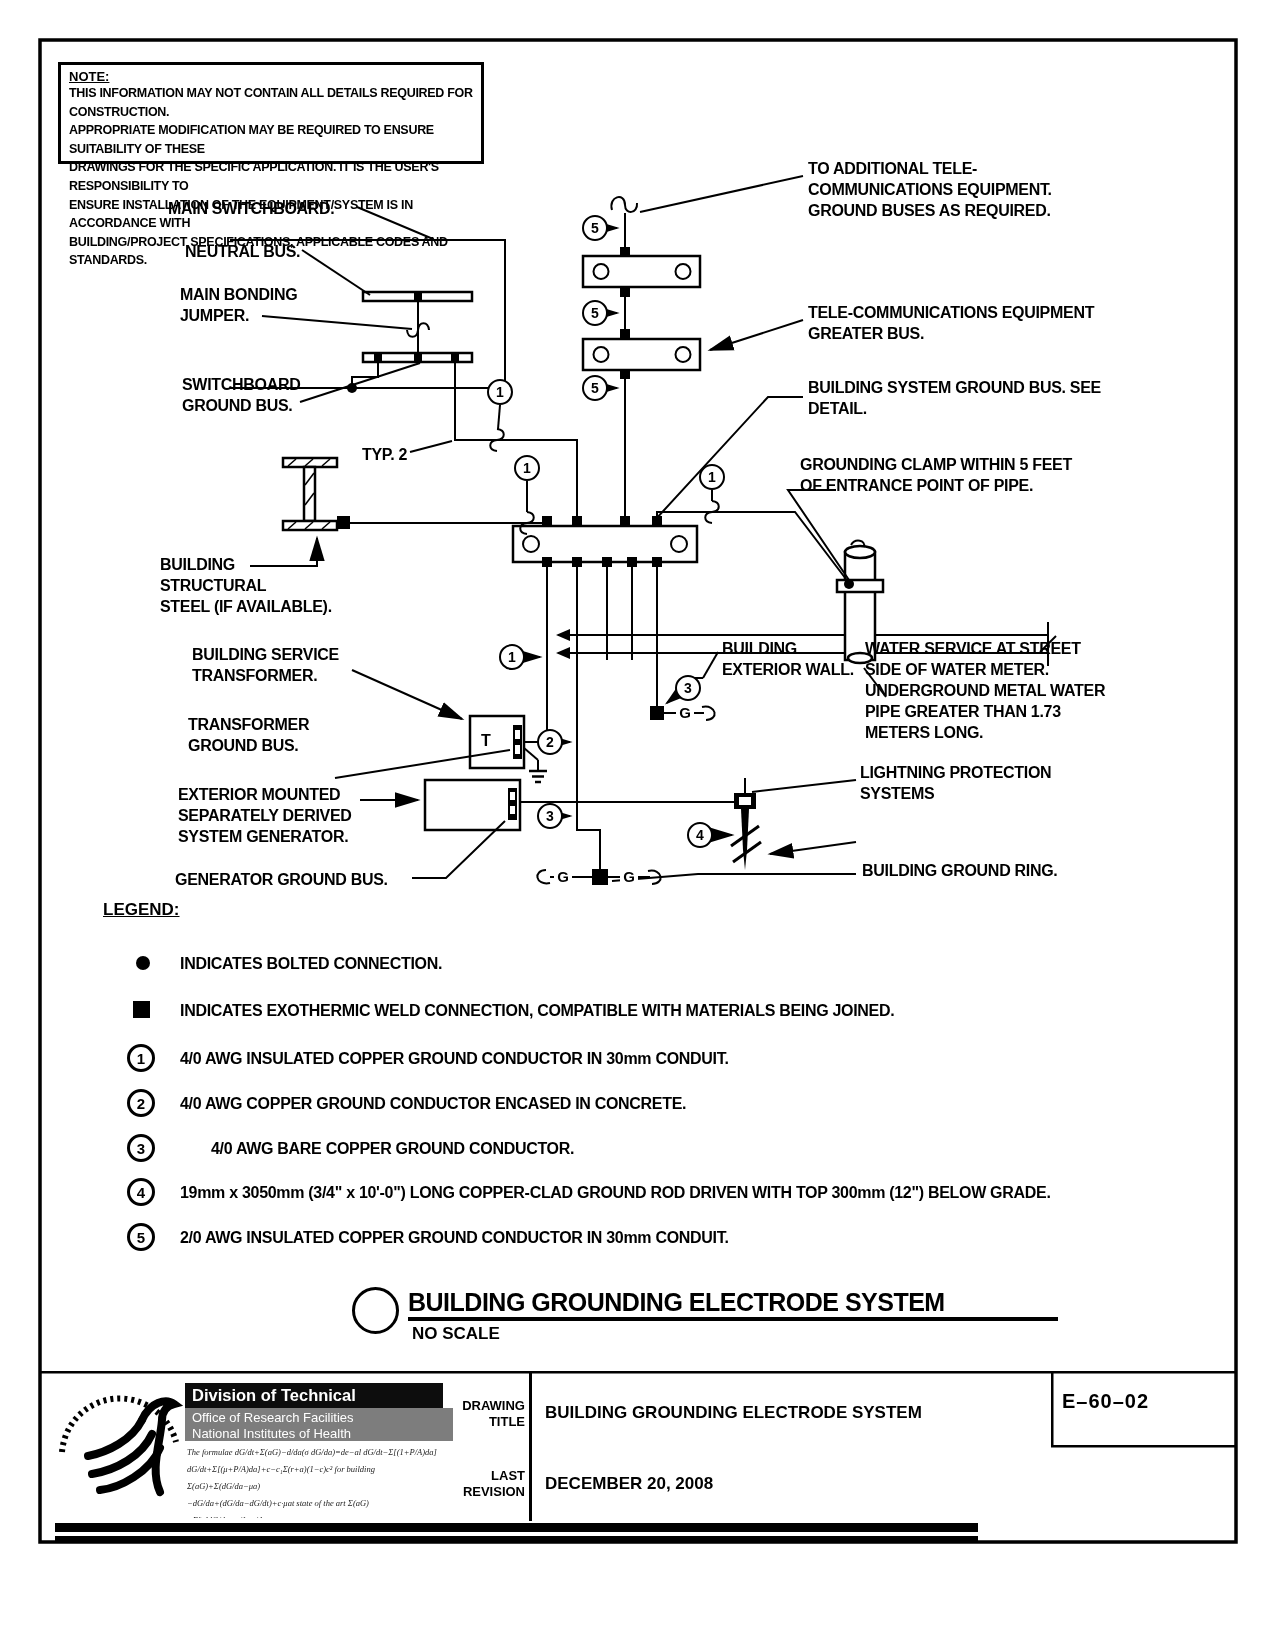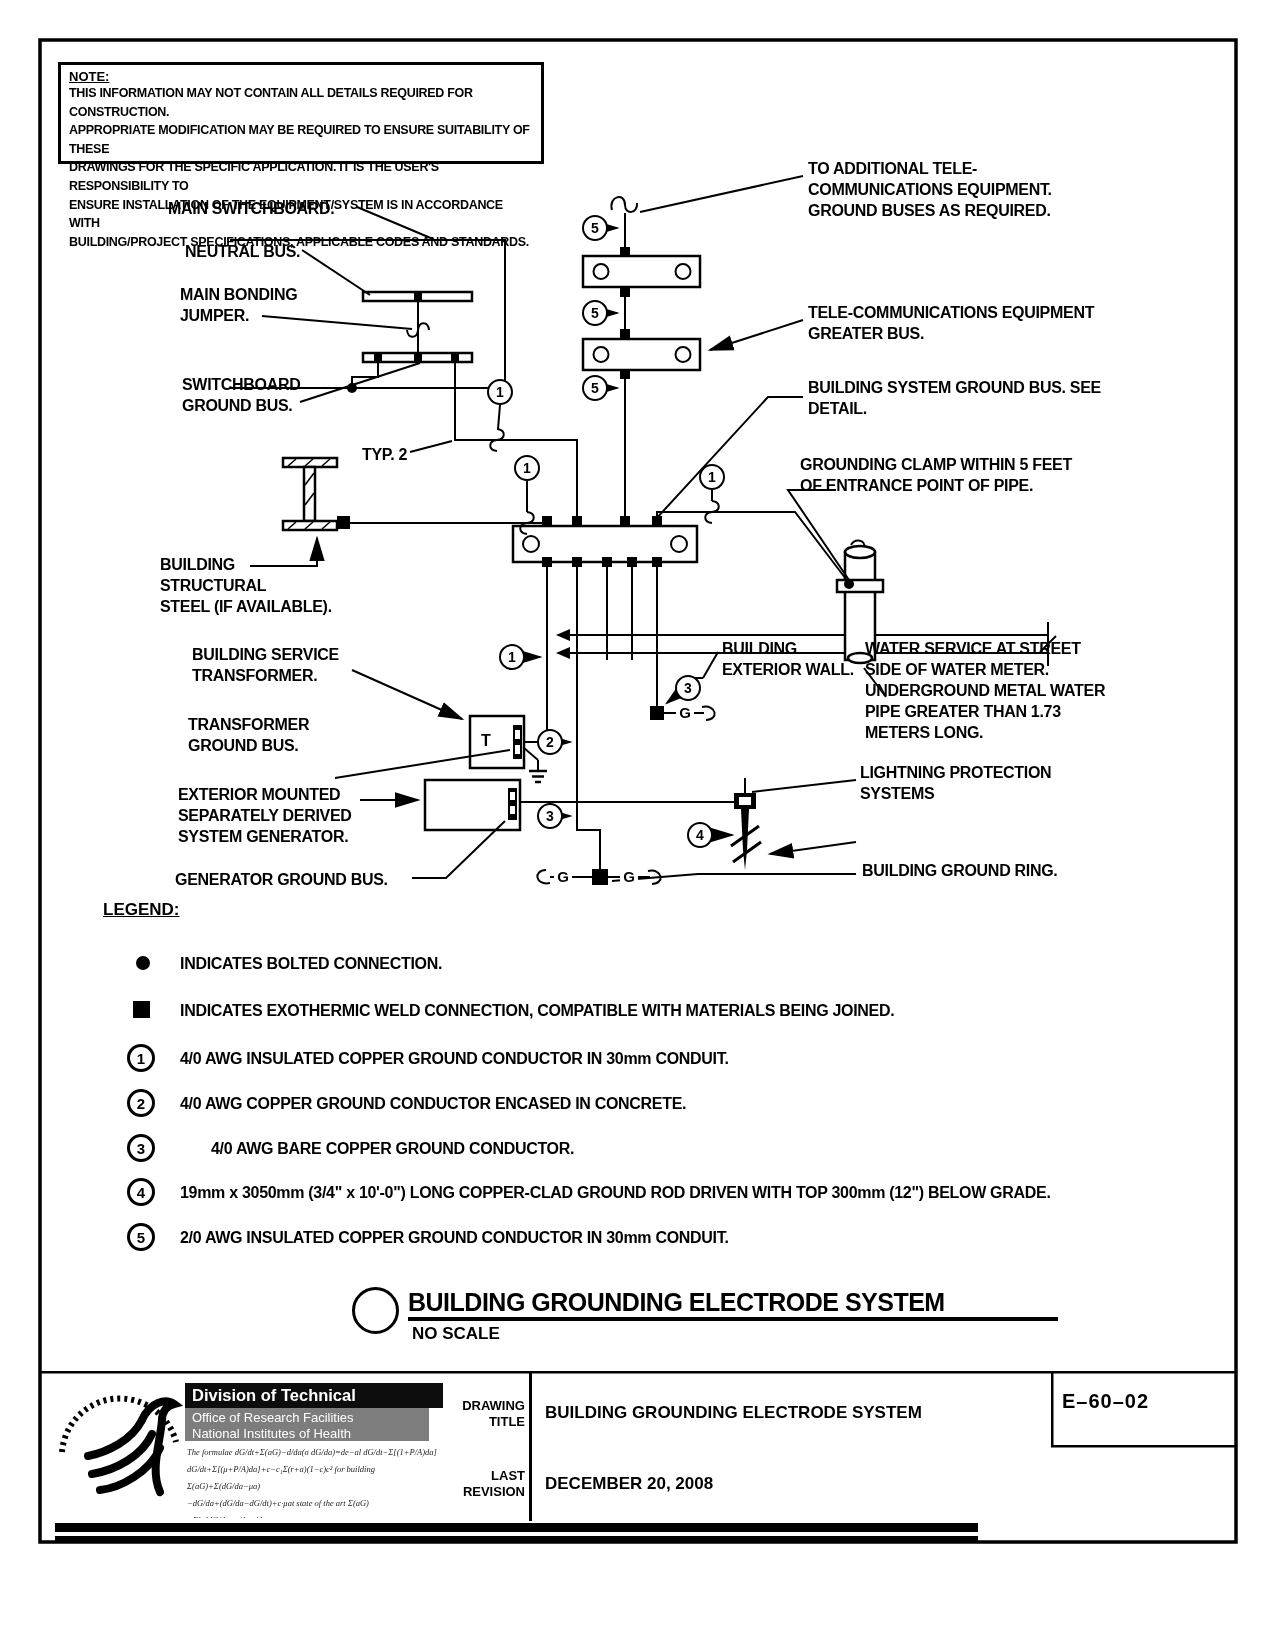--- a/index.html
+++ b/index.html
@@ -7,41 +7,41 @@
          font-family:"Liberation Sans",sans-serif;color:#000;}
   #art{position:absolute;left:0;top:0;}
   .lbl{position:absolute;font:bold 16px/21px "Liberation Sans",sans-serif;letter-spacing:-0.3px;
        white-space:pre-line;color:#000;}
   .co{position:absolute;width:26px;height:26px;border:2.5px solid #000;border-radius:50%;
       background:#fff;display:flex;align-items:center;justify-content:center;
       font:bold 14px "Liberation Sans",sans-serif;box-sizing:border-box;}
   .gl{position:absolute;width:18px;height:20px;background:#fff;display:flex;align-items:center;
       justify-content:center;font:bold 15px "Liberation Sans",sans-serif;}
   .tl{position:absolute;font:bold 16px "Liberation Sans",sans-serif;}
-  .notebox{position:absolute;left:58px;top:62px;width:486px;height:102px;border:3px solid #000;
+  .notebox{position:absolute;left:58px;top:62px;width:426px;height:102px;border:3px solid #000;
            box-sizing:border-box;padding:4px 8px;}
   .notetitle{font:bold 13px "Liberation Sans",sans-serif;text-decoration:underline;}
   .notebody{font:bold 12.5px/18.6px "Liberation Sans",sans-serif;letter-spacing:-0.3px;white-space:pre-line;}
   .legtitle{position:absolute;left:103px;top:900px;font:bold 17px "Liberation Sans",sans-serif;
             text-decoration:underline;}
   .legtext{position:absolute;left:180px;width:1010px;font:bold 16px "Liberation Sans",sans-serif;
            letter-spacing:-0.3px;}
   .legdot{position:absolute;left:136px;top:956px;width:14px;height:14px;border-radius:50%;background:#000;}
   .legsq{position:absolute;left:133px;top:1001px;width:17px;height:17px;background:#000;}
   .lco{position:absolute;left:127px;width:28px;height:28px;border:3px solid #000;border-radius:50%;
        background:#fff;display:flex;align-items:center;justify-content:center;
        font:bold 15px "Liberation Sans",sans-serif;box-sizing:border-box;}
   .tcirc{position:absolute;left:352px;top:1287px;width:47px;height:47px;border:3px solid #000;
          border-radius:50%;box-sizing:border-box;}
   .dtitle{position:absolute;left:408px;top:1288px;font:bold 25px "Liberation Sans",sans-serif;letter-spacing:-0.5px;}
   .dunder{position:absolute;left:408px;top:1317px;width:650px;height:4px;background:#000;}
   .dscale{position:absolute;left:412px;top:1324px;font:bold 17px "Liberation Sans",sans-serif;}
   .dtrhead{position:absolute;left:185px;top:1383px;width:258px;height:25px;background:#0d0d0d;
            color:#fff;font:bold 16.5px/25px "Liberation Sans",sans-serif;padding-left:7px;box-sizing:border-box;}
-  .dtrsub{position:absolute;left:185px;top:1408px;width:244px;height:33px;background:#7d7d7d;
+  .dtrsub{position:absolute;left:185px;top:1408px;width:268px;height:33px;background:#7d7d7d;
           color:#fff;font:13px/15.5px "Liberation Sans",sans-serif;padding:2px 0 0 7px;
           box-sizing:border-box;white-space:pre-line;}
   .formulae{position:absolute;left:187px;top:1444px;width:256px;height:74px;overflow:hidden;
             font:italic 8.5px/17px "Liberation Serif",serif;white-space:pre-line;color:#222;}
   .celllab{position:absolute;left:440px;width:85px;text-align:right;font:bold 13px/16px "Liberation Sans",sans-serif;
            white-space:pre-line;}
   .cellval{position:absolute;left:545px;font:bold 17px "Liberation Sans",sans-serif;}
   .enum{position:absolute;left:1062px;top:1390px;font:bold 20px "Liberation Sans",sans-serif;letter-spacing:1px;}
 </style>
 </head>

